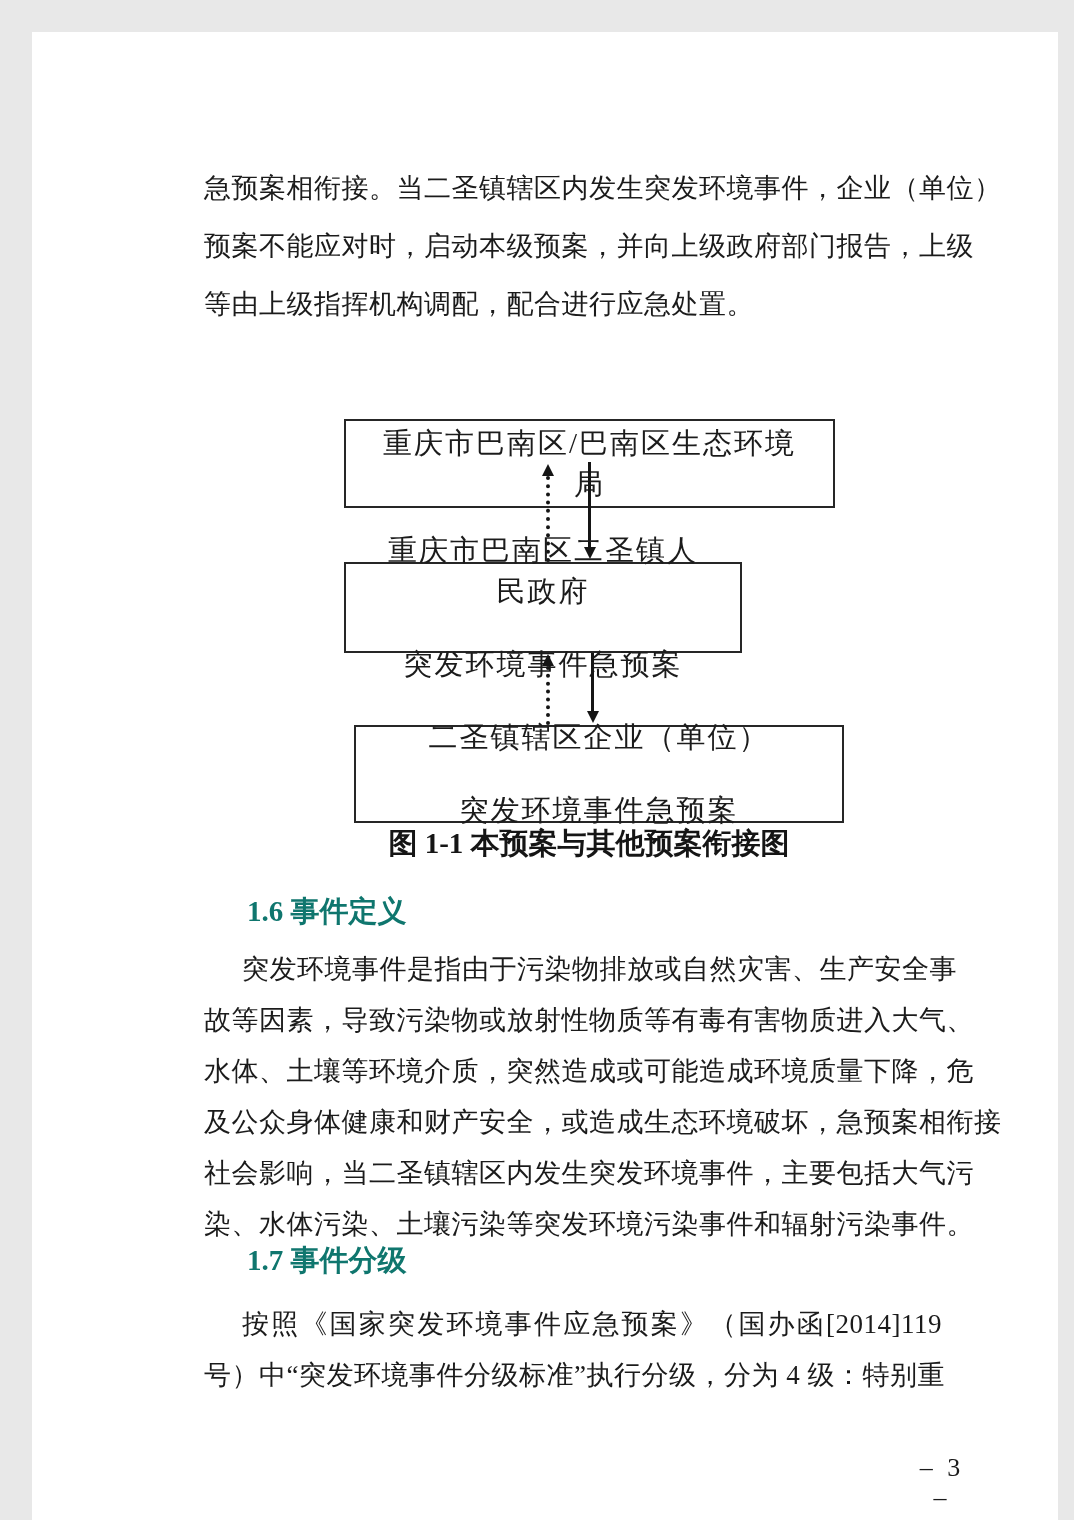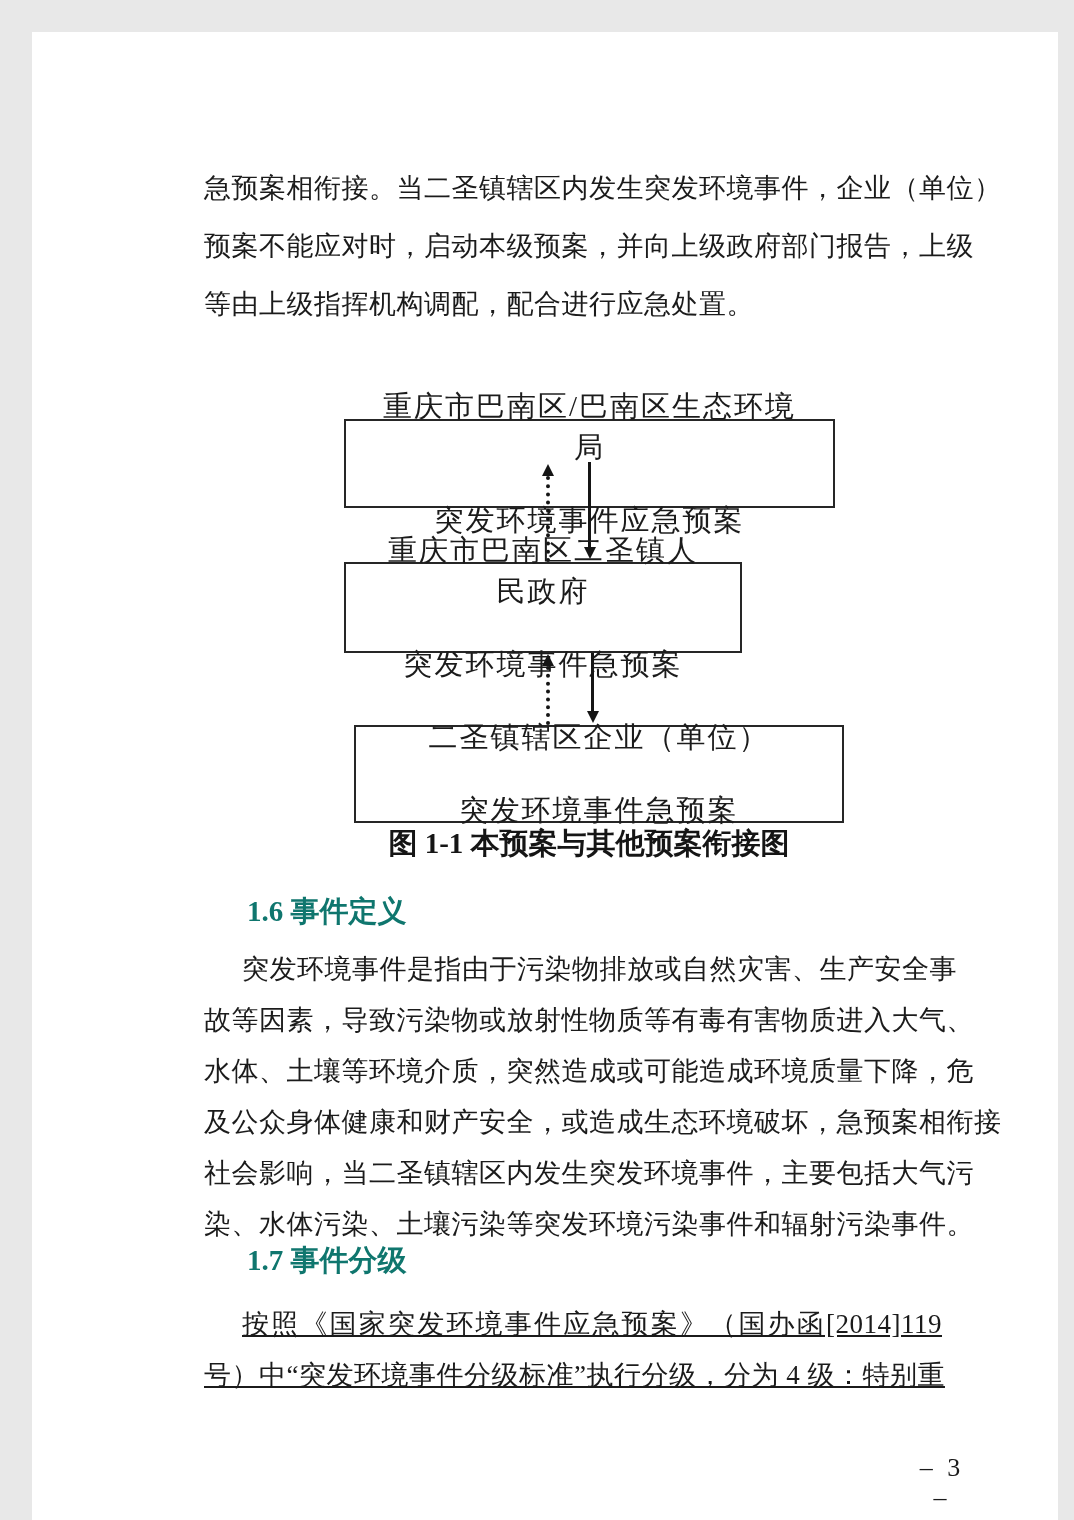--- a/index.html
+++ b/index.html
@@ -17,21 +17,21 @@
   
   .para {
     position: absolute;
     left: 140px;
     width: 802px;
     font-size: 27px;
     color: #1b1b1b;
   }
   .p-intro { top: 95px; }
   .p-s16   { top: 880px; }
-  .p-s17   { top: 1235px; text-decoration: underline; }
+  .p-s17   { top: 1235px; }
   .p-intro .pline { height: 58px; line-height: 58px; }
   .p-s16 .pline, .p-s17 .pline { height: 51px; line-height: 51px; }
   .pline {
     text-align: justify;
     text-align-last: justify;
     text-justify: inter-character;
     white-space: nowrap;
     letter-spacing: 0.5px;
   }
   .pline.lastline { text-align-last: left; white-space: normal; }
@@ -120,21 +120,20 @@
 
   <div class="para p-intro">
     <div class="pline">急预案相衔接。当二圣镇辖区内发生突发环境事件，企业（单位）</div>
     <div class="pline">预案不能应对时，启动本级预案，并向上级政府部门报告，上级</div>
     <div class="pline lastline">等由上级指挥机构调配，配合进行应急处置。</div>
   </div>
 
   <div>
     <div class="fbox b1">
       <div>重庆市巴南区/巴南区生态环境局</div>
-      <div>突发环境事件应急预案</div>
     </div>
 
     <div class="arrow arrow-dotted-up a1"></div>
     <div class="arrow arrow-solid-down a2"></div>
 
     <div class="fbox b2">
       <div>重庆市巴南区二圣镇人民政府</div>
       <div>突发环境事件急预案</div>
     </div>
 

